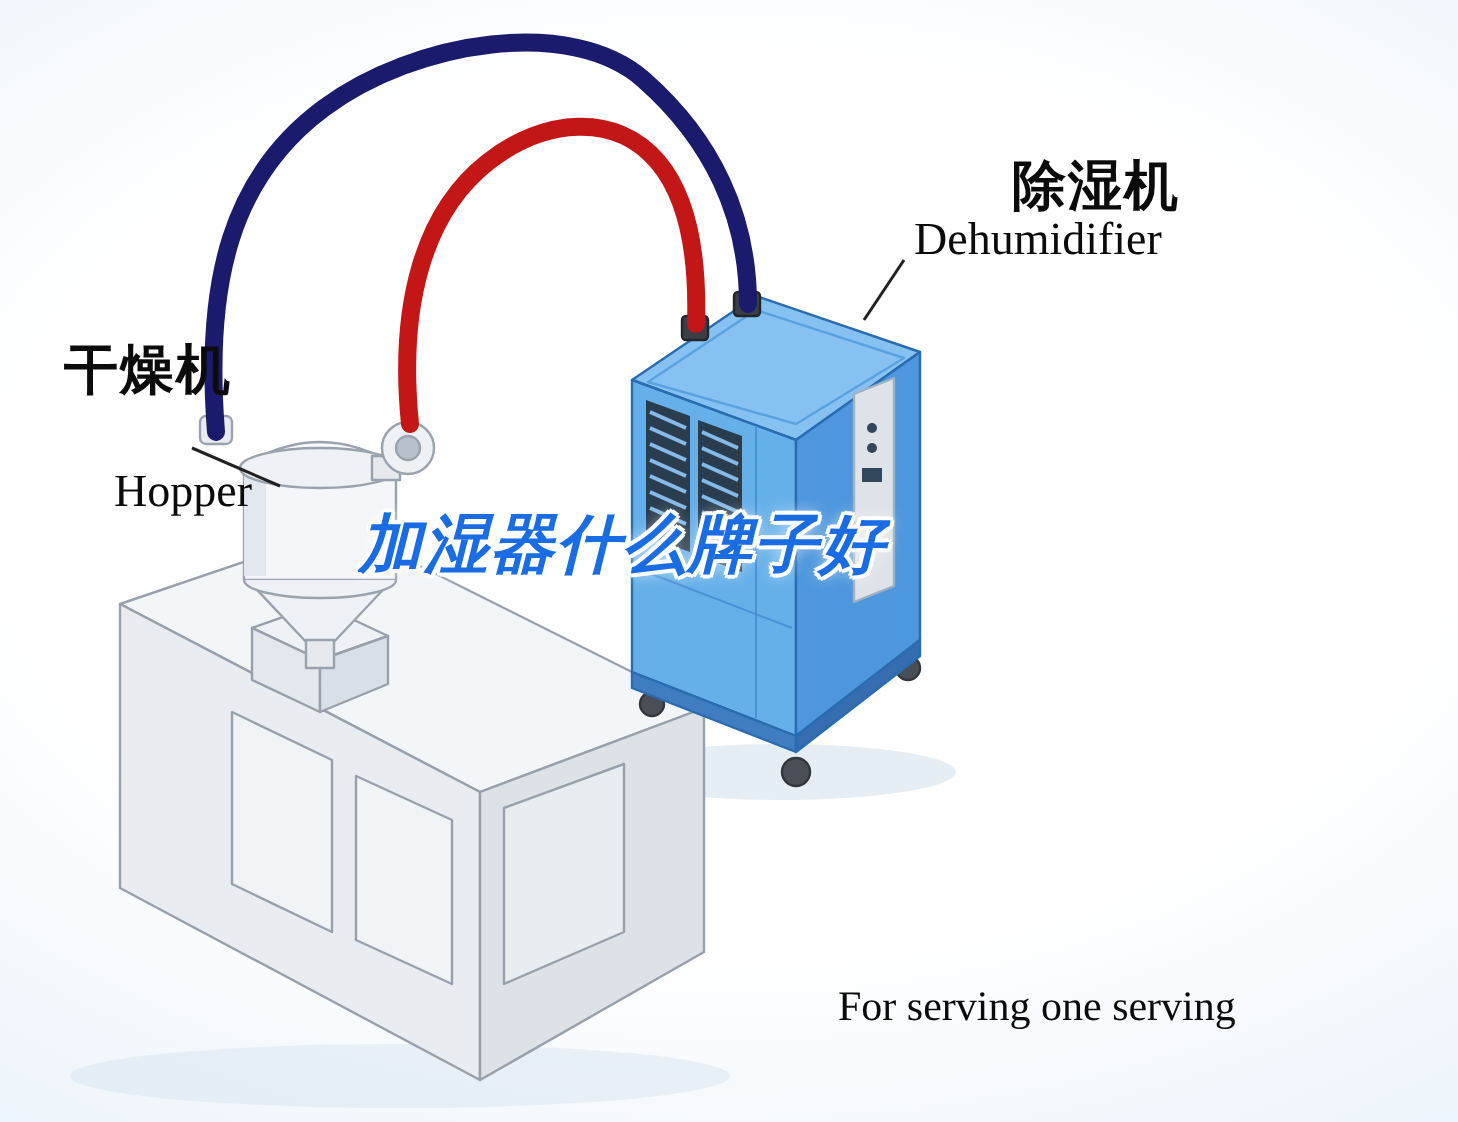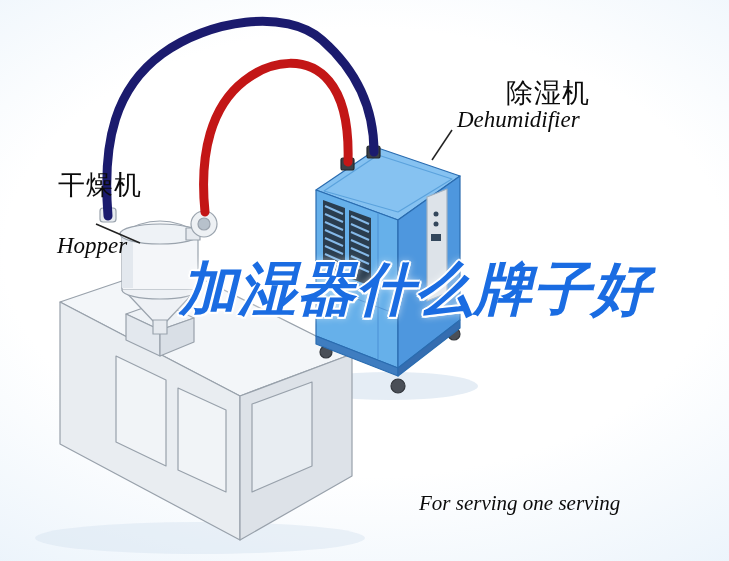--- a/index.html
+++ b/index.html
@@ -4,38 +4,38 @@
 <style>
   html,body{margin:0;padding:0;background:#fff;}
   .canvas{
     position:relative;width:729px;height:561px;overflow:hidden;
     background:
       radial-gradient(ellipse 130% 105% at 50% 45%, #ffffff 38%, #eaf3fb 68%, #c9dff0 100%);
     font-family:"Liberation Sans",sans-serif;
   }
   .canvas svg{position:absolute;left:0;top:0;}
   .label-cn{
-    position:absolute;font-weight:normal;color:#0b0b0b;font-size:27px;
+    position:absolute;font-weight:bold;color:#0b0b0b;font-size:27px;
     font-family:"Liberation Sans","DejaVu Sans",sans-serif;letter-spacing:1px;white-space:nowrap;
   }
   .label-en{
     position:absolute;color:#0b0b0b;font-size:23px;
-    font-family:"Liberation Serif","DejaVu Serif",serif;white-space:nowrap;font-style:italic;
+    font-family:"Liberation Serif","DejaVu Serif",serif;white-space:nowrap;
   }
   #watermark{
-    position:absolute;left:179px;top:251px;font-size:58px;font-weight:bold;font-style:italic;
+    position:absolute;left:179px;top:251px;font-size:32px;font-weight:bold;font-style:italic;
     color:#1a6ce2;white-space:nowrap;letter-spacing:1px;
     text-shadow:
       -2px 0 #fff, 2px 0 #fff, 0 -2px #fff, 0 2px #fff,
       -1.5px -1.5px #fff, 1.5px -1.5px #fff, -1.5px 1.5px #fff, 1.5px 1.5px #fff,
       0 0 8px rgba(255,255,255,.95);
   }
   #caption-cn{color:#2d2d2d;font-size:28px;left:411px;top:453px;}
   #caption-en{left:419px;top:491px;font-size:21px;}
-  #dryer-cn{left:58px;top:167px;}
+  #dryer-cn{left:32px;top:167px;}
   #dryer-en{left:57px;top:197px;margin-top:36px;}
   #dehum-cn{left:506px;top:75px;}
   #dehum-en{left:457px;top:107px;}
 </style>
 </head>
 <body>
 
 <div class="canvas">
 
   <svg width="729" height="561" viewBox="0 0 729 561">

